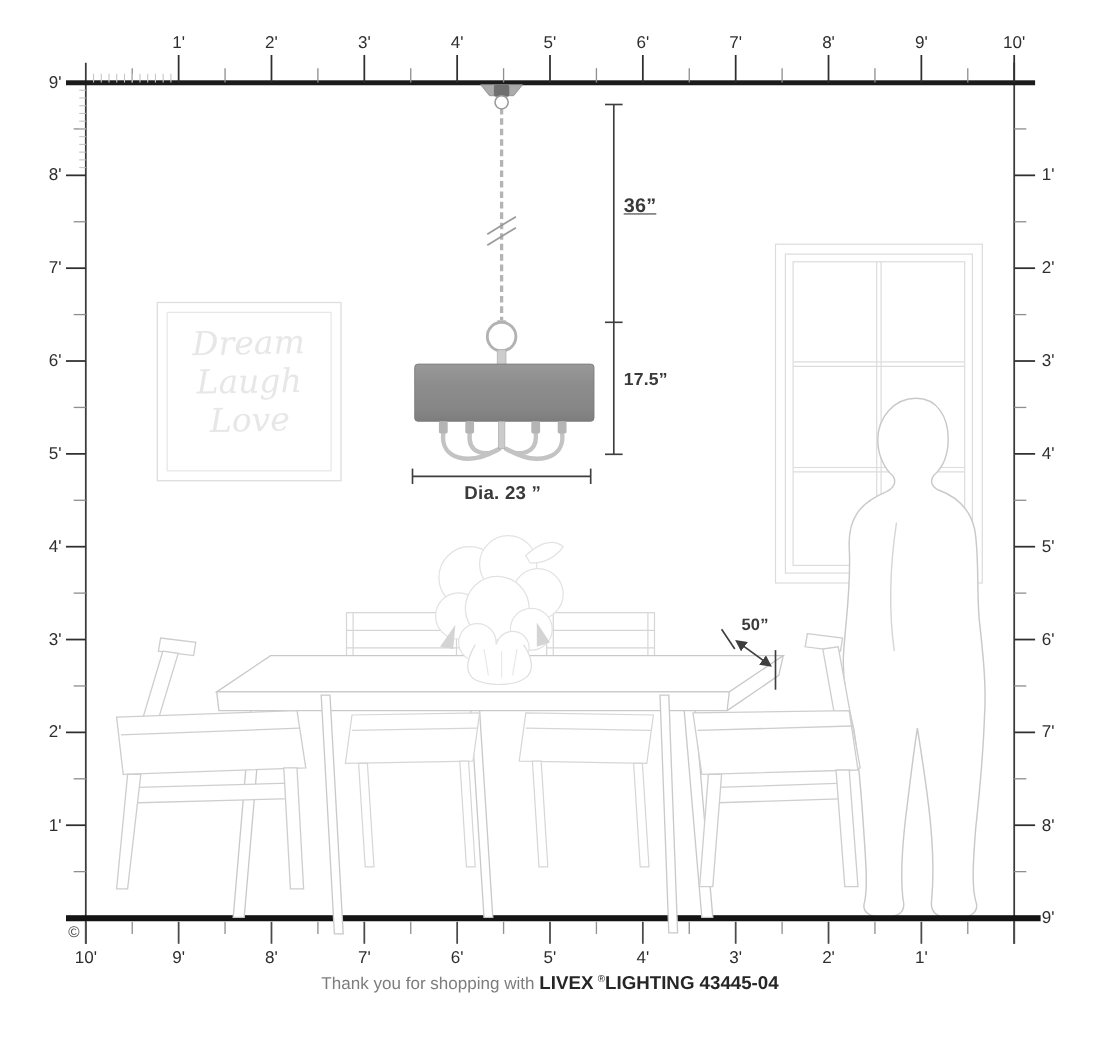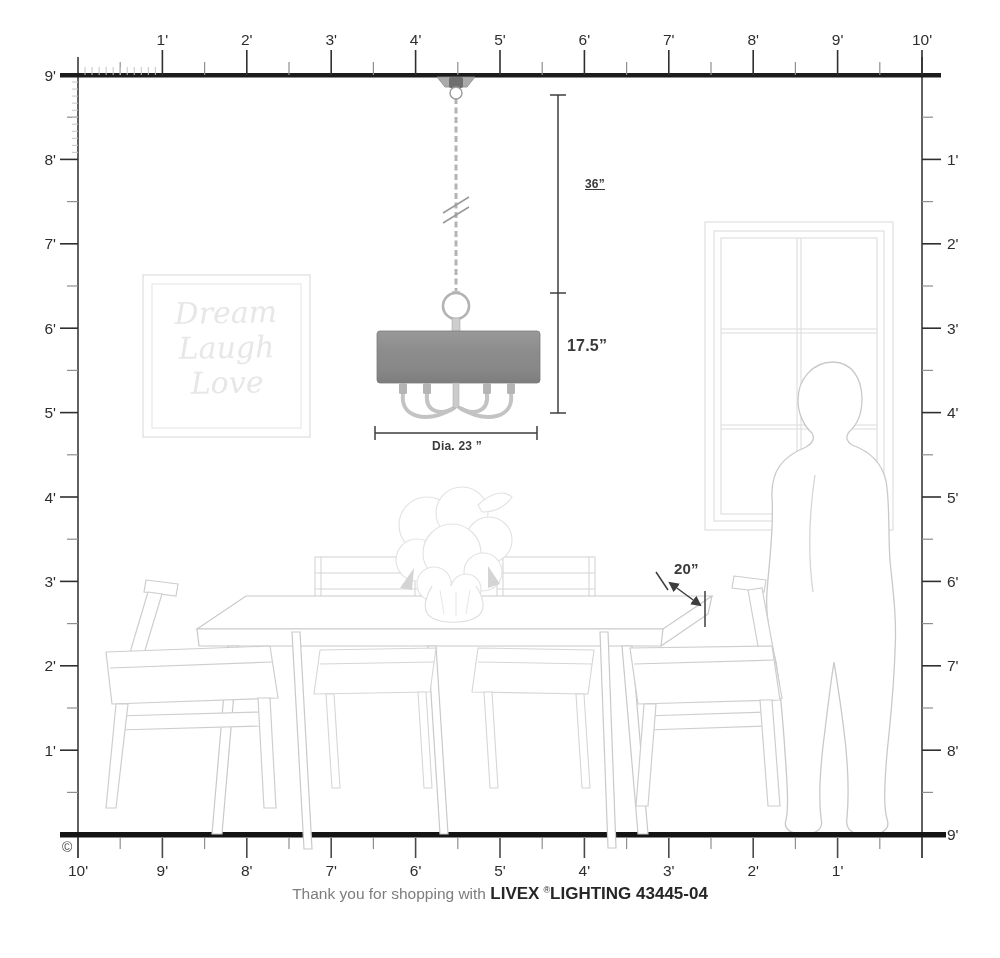--- a/index.html
+++ b/index.html
@@ -1,23 +1,23 @@
 <!DOCTYPE html>
 <html><head>
 <meta charset="utf-8">
 <style>
   html,body{margin:0;padding:0;background:#fff;}
   #stage{position:relative;width:1000px;height:958px;background:#ffffff;
          font-family:"Liberation Sans","DejaVu Sans",sans-serif;overflow:hidden;}
   #art{position:absolute;left:0;top:0;}
   .rlabel{position:absolute;font-size:15.5px;color:#2e2e2e;line-height:19px;}
   .dim{position:absolute;font-weight:600;color:#3a3a3a;letter-spacing:.2px;}
-  #dim-drop{left:585px;top:177px;font-size:12px;text-decoration:underline;}
+  #dim-drop{left:567px;top:177px;font-size:18px;text-decoration:underline;}
   #dim-shade{left:567px;top:337px;font-size:16px;}
-  #dim-dia{left:378px;top:439px;width:158px;text-align:center;font-size:12px;}
+  #dim-dia{left:378px;top:439px;width:158px;text-align:center;font-size:17px;}
   #dim-depth{left:674px;top:560px;font-size:15px;}
   #wallart-text{position:absolute;left:150px;top:295px;width:153px;text-align:center;
     font-family:"DejaVu Serif","Liberation Serif",serif;font-style:italic;
     color:#e7e7e7;font-size:30px;line-height:35px;transform:rotate(-1deg);}
   #footer{position:absolute;left:0;top:884px;width:1000px;text-align:center;color:#7d7d7d;font-size:15.5px;}
   #footer .brand,#footer .model{font-weight:bold;color:#262626;font-size:17px;}
   #footer .reg{font-size:9px;vertical-align:super;color:#262626;margin-left:4px;}
   #copyright{position:absolute;left:62px;top:839px;font-size:14px;color:#4a4a4a;}
 </style>
 </head>
@@ -322,21 +322,21 @@
       <div class="rlabel" style="left: 478px; top: 861px; width: 44px; text-align: center;">5'</div>
       <div class="rlabel" style="left: 562.4px; top: 861px; width: 44px; text-align: center;">4'</div>
       <div class="rlabel" style="left: 646.8px; top: 861px; width: 44px; text-align: center;">3'</div>
       <div class="rlabel" style="left: 731.2px; top: 861px; width: 44px; text-align: center;">2'</div>
       <div class="rlabel" style="left: 815.6px; top: 861px; width: 44px; text-align: center;">1'</div>
     </div>
 
 <div class="dim" id="dim-drop">36”</div>
 <div class="dim" id="dim-shade">17.5”</div>
 <div class="dim" id="dim-dia">Dia. 23 ”</div>
-<div class="dim" id="dim-depth">20”</div>
+<div class="dim" id="dim-depth">50”</div>
 
 <div id="wallart-text">
   <div>Dream</div>
   <div>Laugh</div>
   <div>Love</div>
 </div>
 
 <div id="footer">
   <span>Thank you for shopping with</span>
   <span class="brand">LIVEX</span><span class="reg">®</span><span class="model">LIGHTING 43445-04</span>

